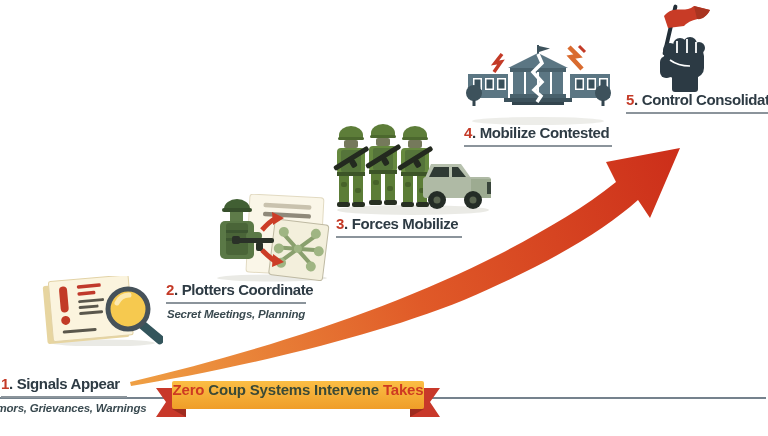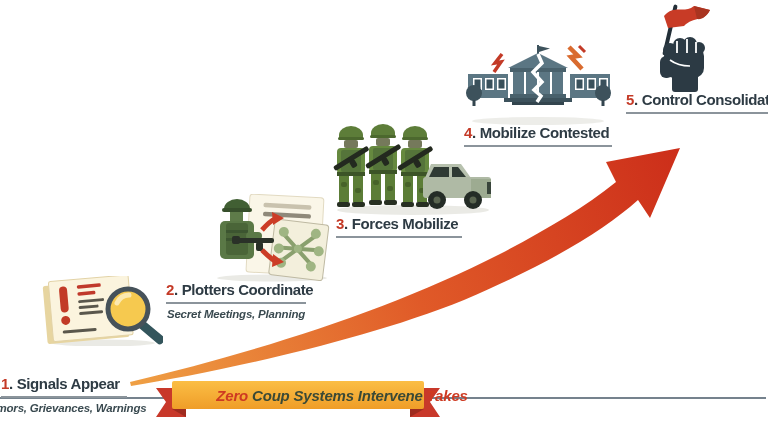--- a/index.html
+++ b/index.html
@@ -21,22 +21,22 @@
   #s5{left:626px;top:91px;width:142px;}
   .stage-title{font-weight:bold;font-size:15px;letter-spacing:-0.4px;color:#2E3B44;white-space:nowrap;}
   .stage-title .num{color:#C43A27;}
   .stage-title .dot{color:#2E3B44;margin-right:4px;}
   .stage-rule{height:2px;background:#8B949B;margin-top:4px;}
   .stage-sub{display:flex;justify-content:center;margin-top:4px;font-style:italic;font-weight:600;
              font-size:11.5px;letter-spacing:-0.2px;color:#3A4A50;white-space:nowrap;}
   .ribbon{position:absolute;left:148px;top:376px;width:300px;height:46px;z-index:3;}
   .ribbon svg{position:absolute;left:0;top:0;}
   .ribbon-text{position:absolute;left:24px;top:5px;width:252px;height:28px;display:flex;
-               align-items:center;justify-content:center;gap:4px;font-style:italic;font-weight:bold;
-               font-size:15px;letter-spacing:-0.2px;white-space:nowrap;color:#3A4936;padding-left:44px;}
+               align-items:flex-start;justify-content:center;gap:4px;font-weight:bold;
+               font-size:15px;letter-spacing:-0.2px;white-space:nowrap;color:#3A4936;}
   .ribbon-text .hot{color:#CE3A22;}
 </style>
 </head>
 <body>
 
 <div class="canvas">
 
   <div class="baseline"></div>
 
   <svg class="arrow-layer" viewBox="0 0 768 436">

